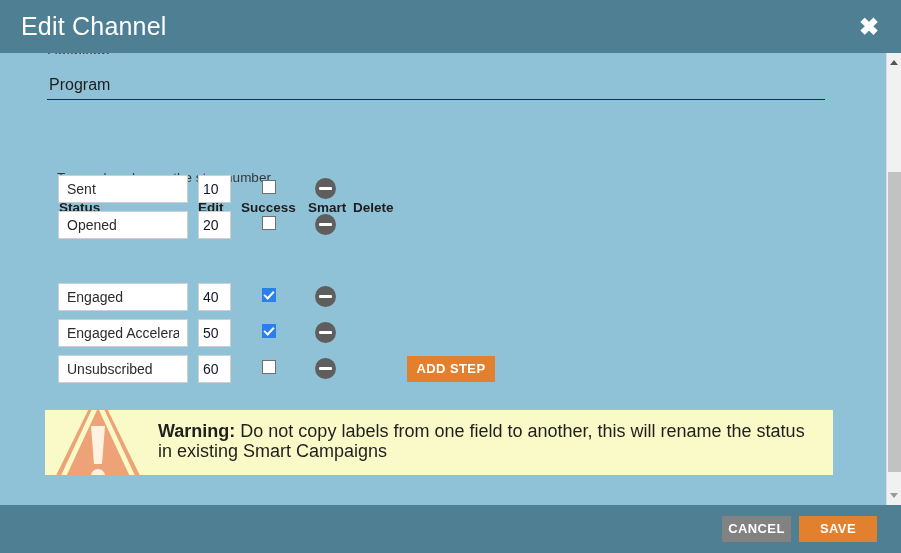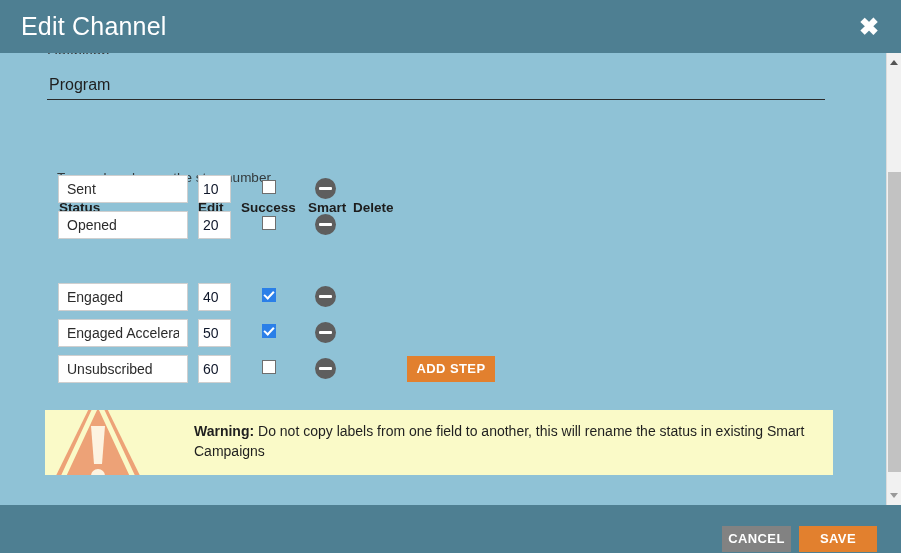--- a/index.html
+++ b/index.html
@@ -233,24 +233,23 @@
     top: -22px;
     width: 106px;
     height: 110px;
     overflow: hidden;
   }
   .warn-text {
     position: absolute;
     left: 113px;
     top: 11px;
     right: 22px;
-    font-size: 14px;
+    font-size: 18px;
     color: #1f1f1f;
     line-height: 20px;
-    margin-left: 36px;
   }
   .warn-text b { font-weight: bold; }
   
   .scrollbar {
     position: absolute;
     right: 0;
     top: 53px;
     width: 15px;
     height: 452px;
     background: #f1f1f1;
@@ -295,21 +294,21 @@
   .footer {
     position: absolute;
     left: 0;
     top: 505px;
     width: 901px;
     height: 48px;
     background: #4e7f92;
   }
   .btn {
     position: absolute;
-    top: 21px;
+    top: 11px;
     height: 26px;
     border: none;
     color: #ffffff;
     font-family: "Liberation Sans", sans-serif;
     font-size: 13px;
     font-weight: bold;
     letter-spacing: 0.4px;
     cursor: pointer;
     padding: 0;
     line-height: 26px;

